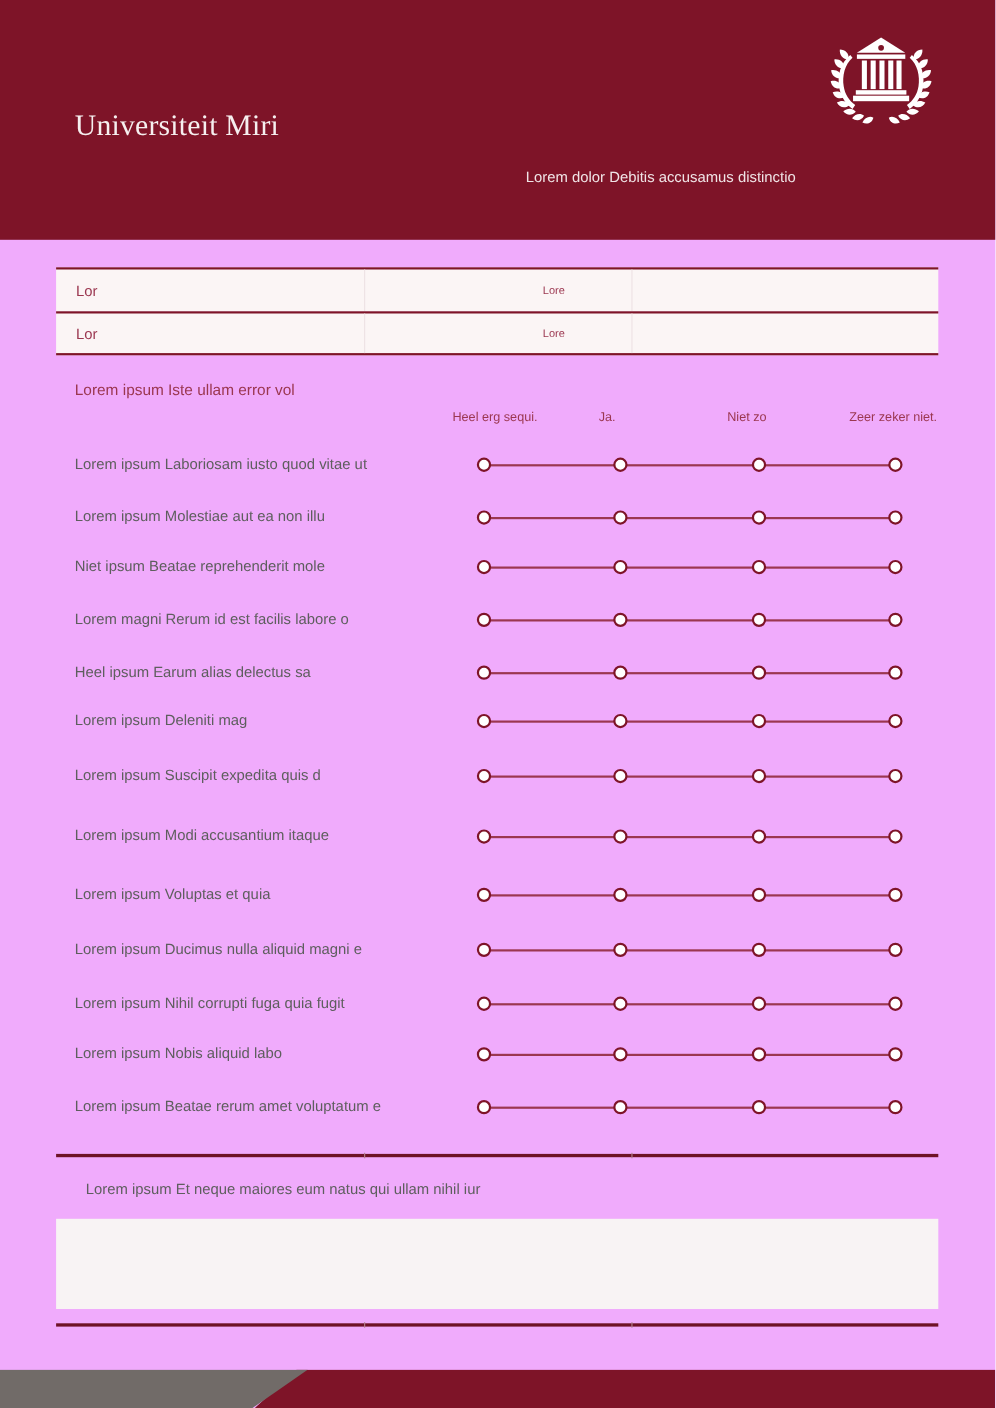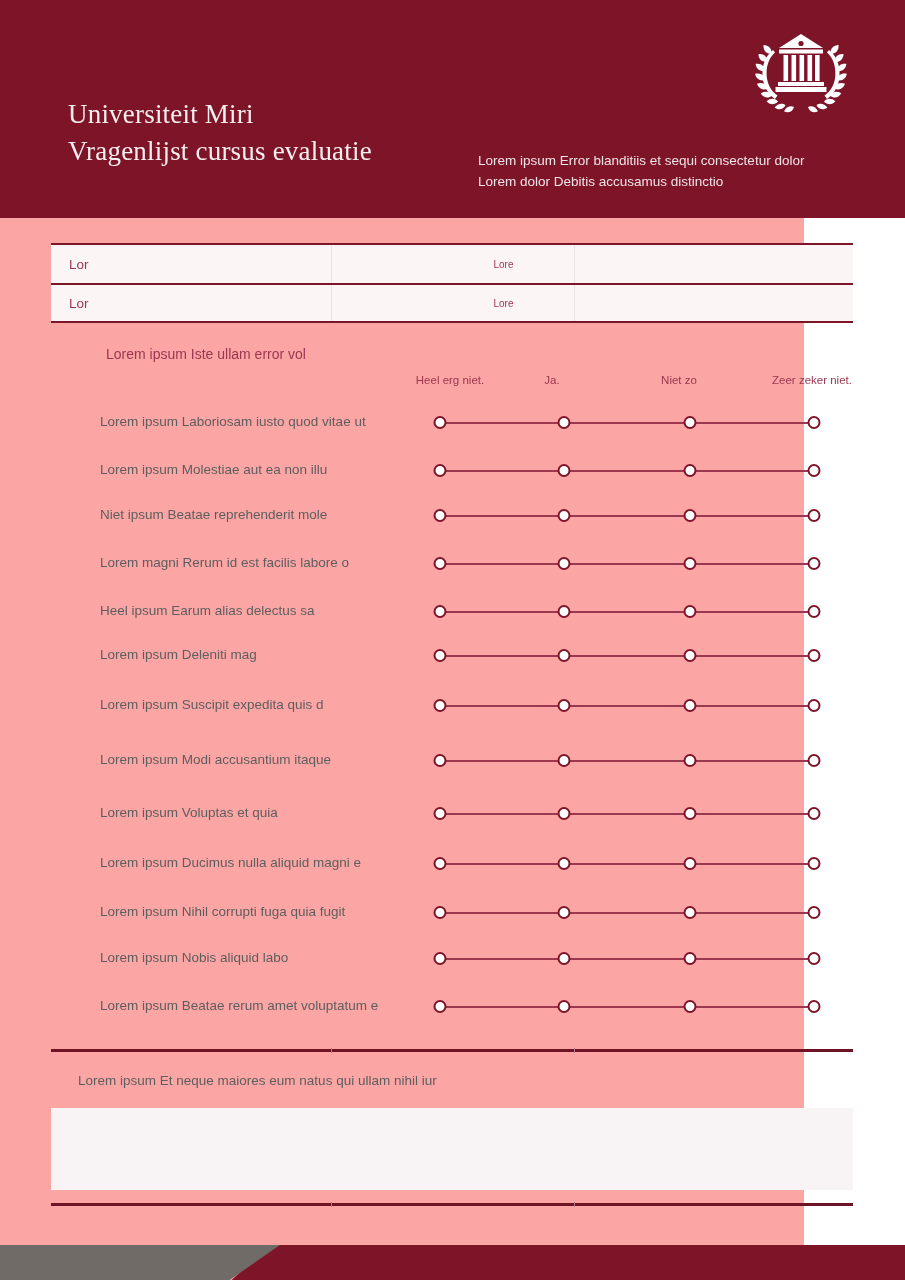--- a/index.html
+++ b/index.html
@@ -7,23 +7,23 @@
   html, body {
     width: 905px;
     height: 1280px;
     background: #ffffff;
     font-family: "Liberation Sans", sans-serif;
     overflow: hidden;
   }
 
   .page {
     position: relative;
-    width: 804px;
+    width: 905px;
     height: 1280px;
-    background: #fca5a5;
+    background: #f0abfc;
   }
 
   
   .header {
     position: absolute;
     left: 0; top: 0;
     width: 905px;
     height: 218px;
     background: #7E1428;
   }
@@ -101,21 +101,20 @@
   .vdiv.a { left: 280px; }
   .vdiv.b { left: 523px; }
 
   
   .section-heading {
     position: absolute;
     left: 68px;
     top: 346px;
     color: #9B3750;
     font-size: 14px;
-    margin-left: 38px;
   }
 
   
   .scale-labels {
     position: absolute;
     left: 0; top: 374px;
     width: 905px;
     height: 16px;
   }
   .scale-label {
@@ -139,21 +138,20 @@
     width: 905px;
     height: 24px;
   }
   .q-text {
     position: absolute;
     left: 68px;
     top: 3px;
     color: #5E5E5E;
     font-size: 13.5px;
     white-space: nowrap;
-    margin-left: 32px;
   }
   .scale-track {
     position: absolute;
     left: 440px;
     top: 11px;
     width: 374px;
     height: 1.6px;
     background: #9B3750;
   }
   .scale-dot {
@@ -230,25 +228,23 @@
   }
 </style>
 </head>
 <body>
 
 <div class="page">
 
   <div class="header">
     <div class="header-titles">
       <div class="title-line">Universiteit Miri</div>
-      <div class="title-line">Vragenlijst cursus evaluatie</div>
     </div>
 
     <div class="header-sub">
-      <div>Lorem ipsum Error blanditiis et sequi consectetur dolor</div>
       <div>Lorem dolor Debitis accusamus distinctio</div>
     </div>
 
     <div class="logo">
       <svg viewBox="0 0 96 92" width="96" height="92" aria-hidden="true">
         <g fill="#ffffff">
 
           <path d="M48 10 L70 24 L26 24 Z"></path>
           <circle cx="48" cy="19.5" r="2.6" fill="#7E1428"></circle>
           <rect x="26" y="25.5" width="44" height="4"></rect>
@@ -299,21 +295,21 @@
         <div class="vdiv a"></div>
         <div class="vdiv b"></div>
         <div class="info-cell-left">Lor</div>
         <div class="info-cell-mid">Lore</div>
       </div>
     </div>
 
   <div class="section-heading">Lorem ipsum Iste ullam error vol</div>
 
   <div class="scale-labels" id="scale-labels">
-      <div class="scale-label" style="left: 450px;">Heel erg niet.</div>
+      <div class="scale-label" style="left: 450px;">Heel erg sequi.</div>
       <div class="scale-label" style="left: 552px;">Ja.</div>
       <div class="scale-label" style="left: 679px;">Niet zo</div>
       <div class="scale-label" style="left: 812px;">Zeer zeker niet.</div>
     </div>
 
   <div class="questions" id="questions">
       <div class="q-row" style="top: 11px;">
         <div class="q-text">Lorem ipsum Laboriosam iusto quod vitae ut</div>
         <div class="scale-track" style="left: 440px; width: 374px;"></div>
         <div class="scale-dot" style="left: 440px;"></div>

